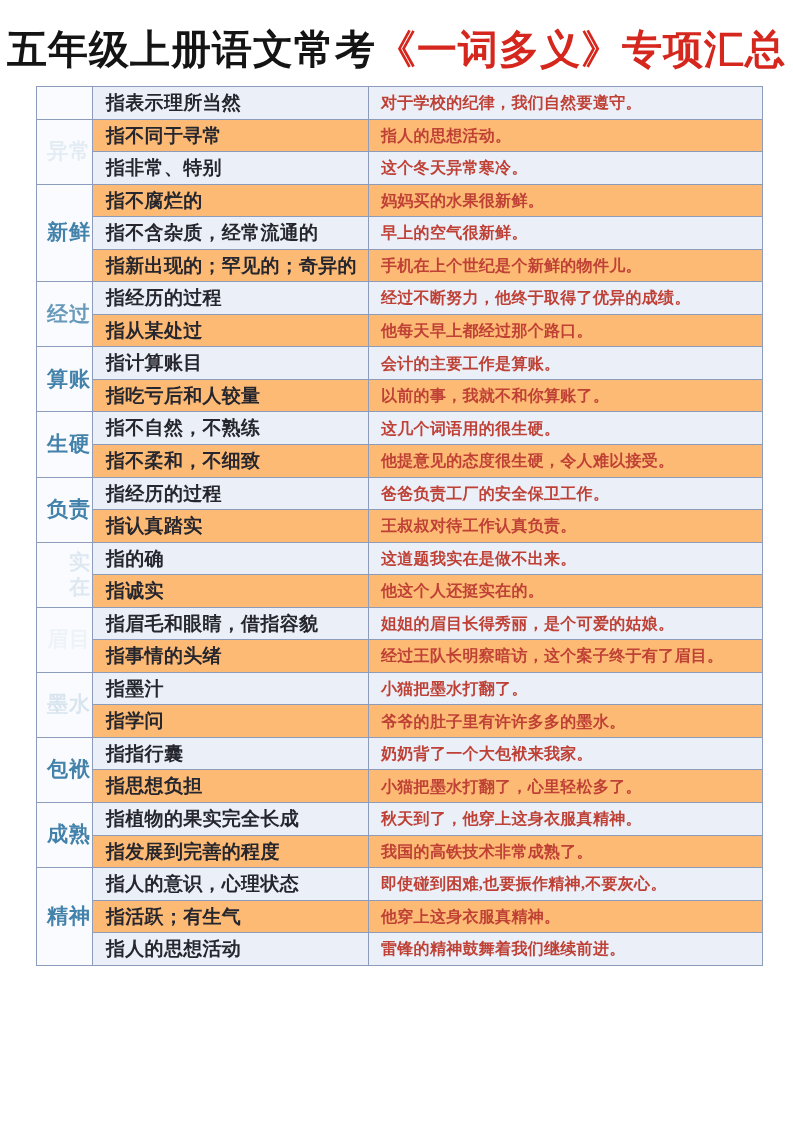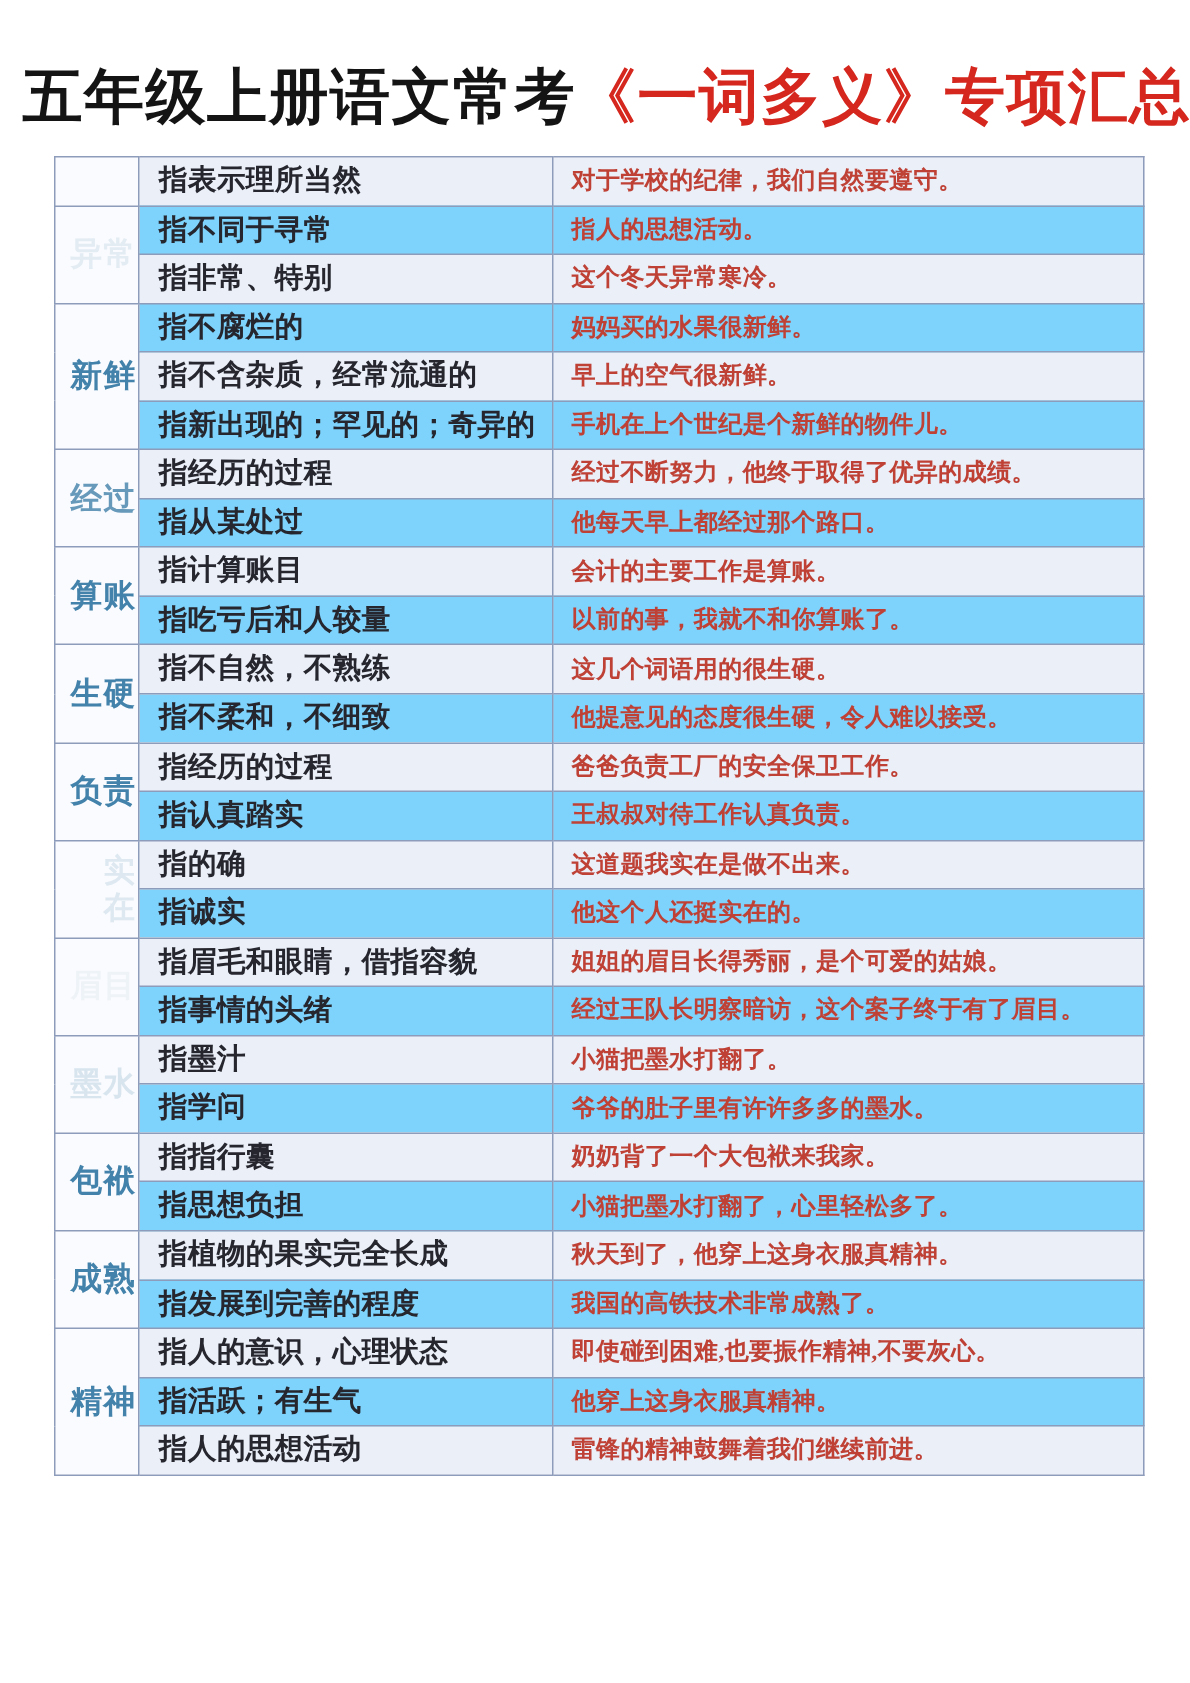--- a/index.html
+++ b/index.html
@@ -6,21 +6,21 @@
   html, body { margin: 0; padding: 0; background: #ffffff; }
   .page {
     position: relative;
     width: 793px;
     height: 1122px;
     background: #ffffff;
     overflow: hidden;
     font-family: "Liberation Serif", "DejaVu Serif", serif;
   }
   .title {
-    margin: 15px;
+    margin: 0;
     padding-top: 26px;
     text-align: center;
     font-size: 40px;
     font-weight: 900;
     letter-spacing: 1px;
     line-height: 1.2;
     white-space: nowrap;
   }
   .title .t-black { color: #141414; }
   .title .t-red   { color: #d5271d; }
@@ -32,21 +32,21 @@
     table-layout: fixed;
     border: 1.5px solid #7e8eac;
   }
   col.c-word    { width: 56px; }
   col.c-meaning { width: 276px; }
   col.c-example { width: 394px; }
 
   td { border: 1px solid #8d9cba; vertical-align: middle; }
 
   tr.stripe td { background: #eaeff8; }
-  tr.plain  td { background: #7dd3fc; }
+  tr.plain  td { background: #fdba74; }
 
   td.word-cell {
     background: #fafbfe !important;
     text-align: right;
     padding: 2px 1px;
   }
   .word-label {
     display: inline-block;
     color: #4382aa;
     font-size: 21px;

